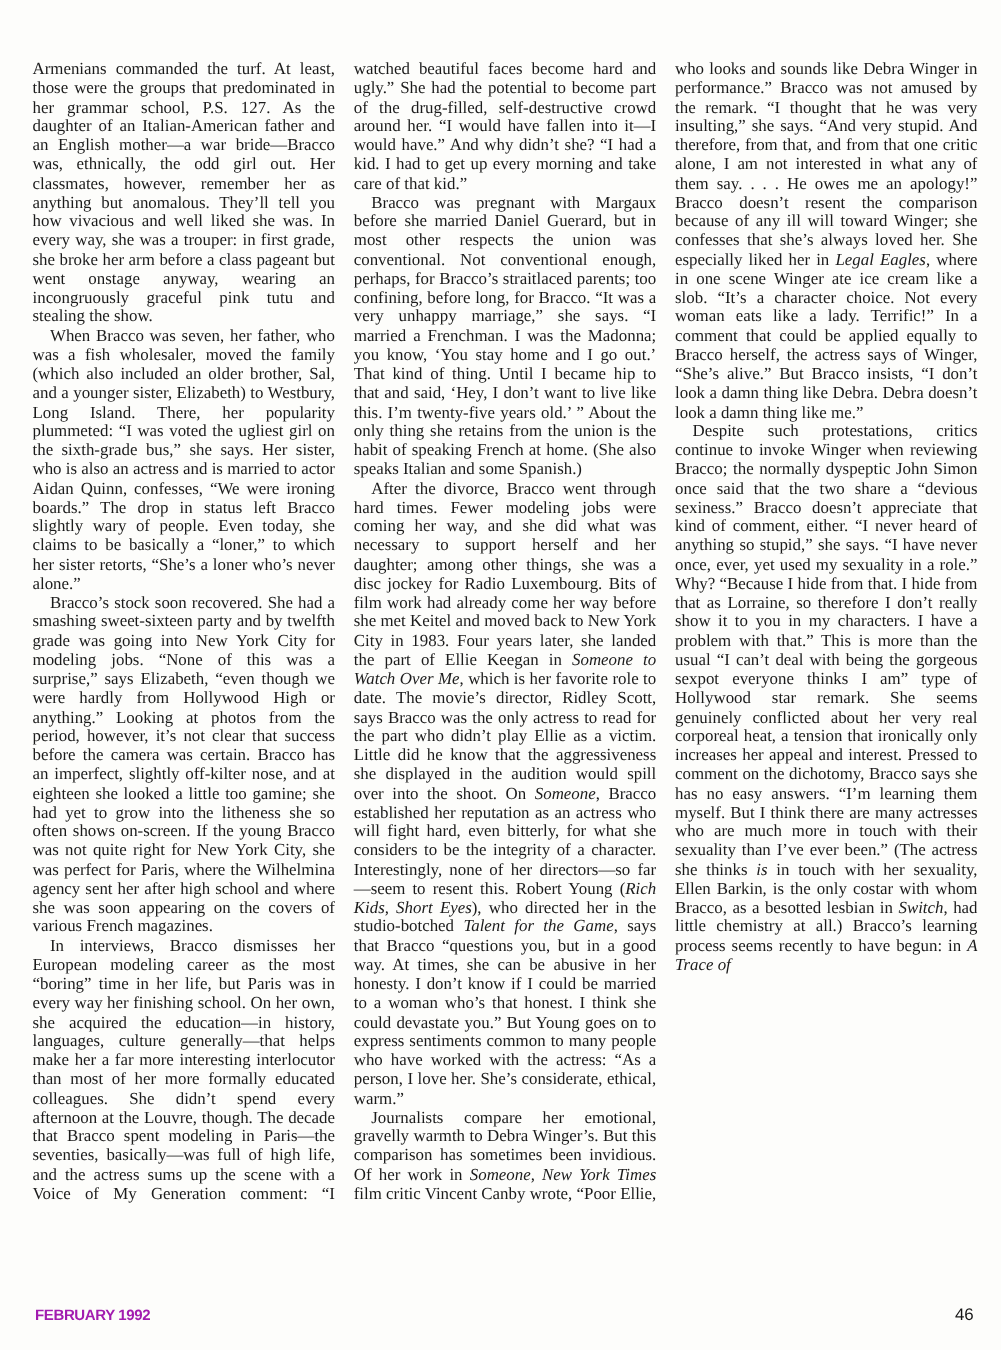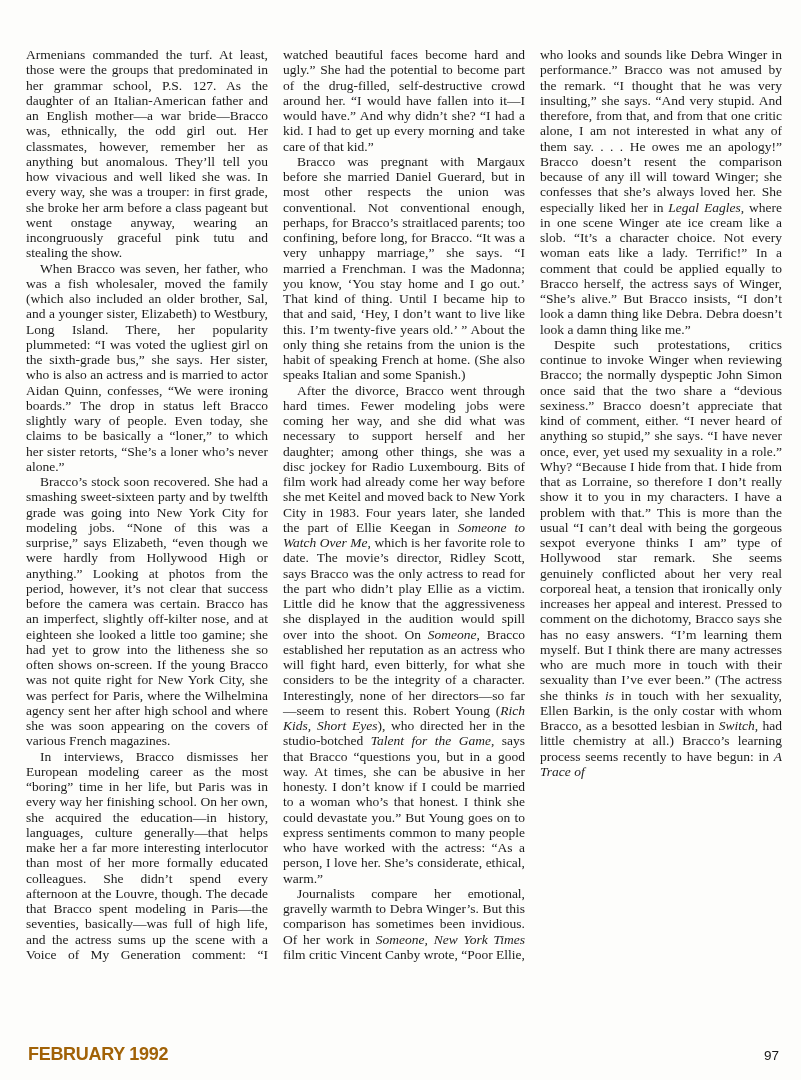--- a/index.html
+++ b/index.html
@@ -48,23 +48,23 @@
     left: 28px;
     right: 22px;
     top: 1044px;
     display: flex;
     justify-content: space-between;
     align-items: baseline;
     font-family: "Liberation Sans", "DejaVu Sans", sans-serif;
   }
   .issue {
     font-weight: 700;
-    font-size: 18px;
+    font-size: 12px;
     letter-spacing: -0.3px;
-    color: #a16207;
+    color: #a21caf;
   }
   .page-number {
     font-weight: 400;
     font-size: 13.5px;
     color: #161616;
   }
 </style>
 </head>
 <body>
 
@@ -76,16 +76,16 @@
       <p><span>Bracco’s stock soon recovered. She had a smashing sweet-sixteen party and by twelfth grade was going into New York City for modeling jobs. “None of this was a surprise,” says Elizabeth, “even though we were hardly from Hollywood High or anything.” Looking at photos from the period, however, it’s not clear that success before the camera was certain. Bracco has an imperfect, slightly off-kilter nose, and at eighteen she looked a little too gamine; she had yet to grow into the litheness she so often shows on-screen. If the young Bracco was not quite right for New York City, she was perfect for Paris, where the Wilhelmina agency sent her after high school and where she was soon appearing on the covers of various French magazines.</span></p>
       <p><span>In interviews, Bracco dismisses her European modeling career as the most “boring” time in her life, but Paris was in every way her finishing school. On her own, she acquired the education—in history, languages, culture generally—that helps make her a far more interesting interlocutor than most of her more formally educated colleagues. She didn’t spend every afternoon at the Louvre, though. The decade that Bracco spent modeling in Paris—the seventies, basically—was full of high life, and the actress sums up the scene with a Voice of My Generation comment: “I watched beautiful faces become hard and ugly.” She had the potential to become part of the drug-filled, self-destructive crowd around her. “I would have fallen into it—I would have.” And why didn’t she? “I had a kid. I had to get up every morning and take care of that kid.”</span></p>
       <p><span>Bracco was pregnant with Margaux before she married Daniel Guerard, but in most other respects the union was conventional. Not conventional enough, perhaps, for Bracco’s straitlaced parents; too confining, before long, for Bracco. “It was a very unhappy marriage,” she says. “I married a Frenchman. I was the Madonna; you know, ‘You stay home and I go out.’ That kind of thing. Until I became hip to that and said, ‘Hey, I don’t want to live like this. I’m twenty-five years old.’ ” About the only thing she retains from the union is the habit of speaking French at home. (She also speaks Italian and some Spanish.)</span></p>
       <p><span>After the divorce, Bracco went through hard times. Fewer modeling jobs were coming her way, and she did what was necessary to support herself and her daughter; among other things, she was a disc jockey for Radio Luxembourg. Bits of film work had already come her way before she met Keitel and moved back to New York City in 1983. Four years later, she landed the part of Ellie Keegan in </span><i>Someone to Watch Over Me</i><span>, which is her favorite role to date. The movie’s director, Ridley Scott, says Bracco was the only actress to read for the part who didn’t play Ellie as a victim. Little did he know that the aggressiveness she displayed in the audition would spill over into the shoot. On </span><i>Someone</i><span>, Bracco established her reputation as an actress who will fight hard, even bitterly, for what she considers to be the integrity of a character. Interestingly, none of her directors—so far—seem to resent this. Robert Young (</span><i>Rich Kids, Short Eyes</i><span>), who directed her in the studio-botched </span><i>Talent for the Game</i><span>, says that Bracco “questions you, but in a good way. At times, she can be abusive in her honesty. I don’t know if I could be married to a woman who’s that honest. I think she could devastate you.” But Young goes on to express sentiments common to many people who have worked with the actress: “As a person, I love her. She’s considerate, ethical, warm.”</span></p>
       <p><span>Journalists compare her emotional, gravelly warmth to Debra Winger’s. But this comparison has sometimes been invidious. Of her work in </span><i>Someone, New York Times</i><span> film critic Vincent Canby wrote, “Poor Ellie, who looks and sounds like Debra Winger in performance.” Bracco was not amused by the remark. “I thought that he was very insulting,” she says. “And very stupid. And therefore, from that, and from that one critic alone, I am not interested in what any of them say. . . . He owes me an apology!” Bracco doesn’t resent the comparison because of any ill will toward Winger; she confesses that she’s always loved her. She especially liked her in </span><i>Legal Eagles</i><span>, where in one scene Winger ate ice cream like a slob. “It’s a character choice. Not every woman eats like a lady. Terrific!” In a comment that could be applied equally to Bracco herself, the actress says of Winger, “She’s alive.” But Bracco insists, “I don’t look a damn thing like Debra. Debra doesn’t look a damn thing like me.”</span></p>
       <p><span>Despite such protestations, critics continue to invoke Winger when reviewing Bracco; the normally dyspeptic John Simon once said that the two share a “devious sexiness.” Bracco doesn’t appreciate that kind of comment, either. “I never heard of anything so stupid,” she says. “I have never once, ever, yet used my sexuality in a role.” Why? “Because I hide from that. I hide from that as Lorraine, so therefore I don’t really show it to you in my characters. I have a problem with that.” This is more than the usual “I can’t deal with being the gorgeous sexpot everyone thinks I am” type of Hollywood star remark. She seems genuinely conflicted about her very real corporeal heat, a tension that ironically only increases her appeal and interest. Pressed to comment on the dichotomy, Bracco says she has no easy answers. “I’m learning them myself. But I think there are many actresses who are much more in touch with their sexuality than I’ve ever been.” (The actress she thinks </span><i>is</i><span> in touch with her sexuality, Ellen Barkin, is the only costar with whom Bracco, as a besotted lesbian in </span><i>Switch</i><span>, had little chemistry at all.) Bracco’s learning process seems recently to have begun: in </span><i>A Trace of</i></p>
     </div>
 
   <div class="footer">
     <span class="issue">FEBRUARY 1992</span>
-    <span class="page-number">97</span>
+    <span class="page-number">46</span>
   </div>
 
 </div>
 
 </body></html>

